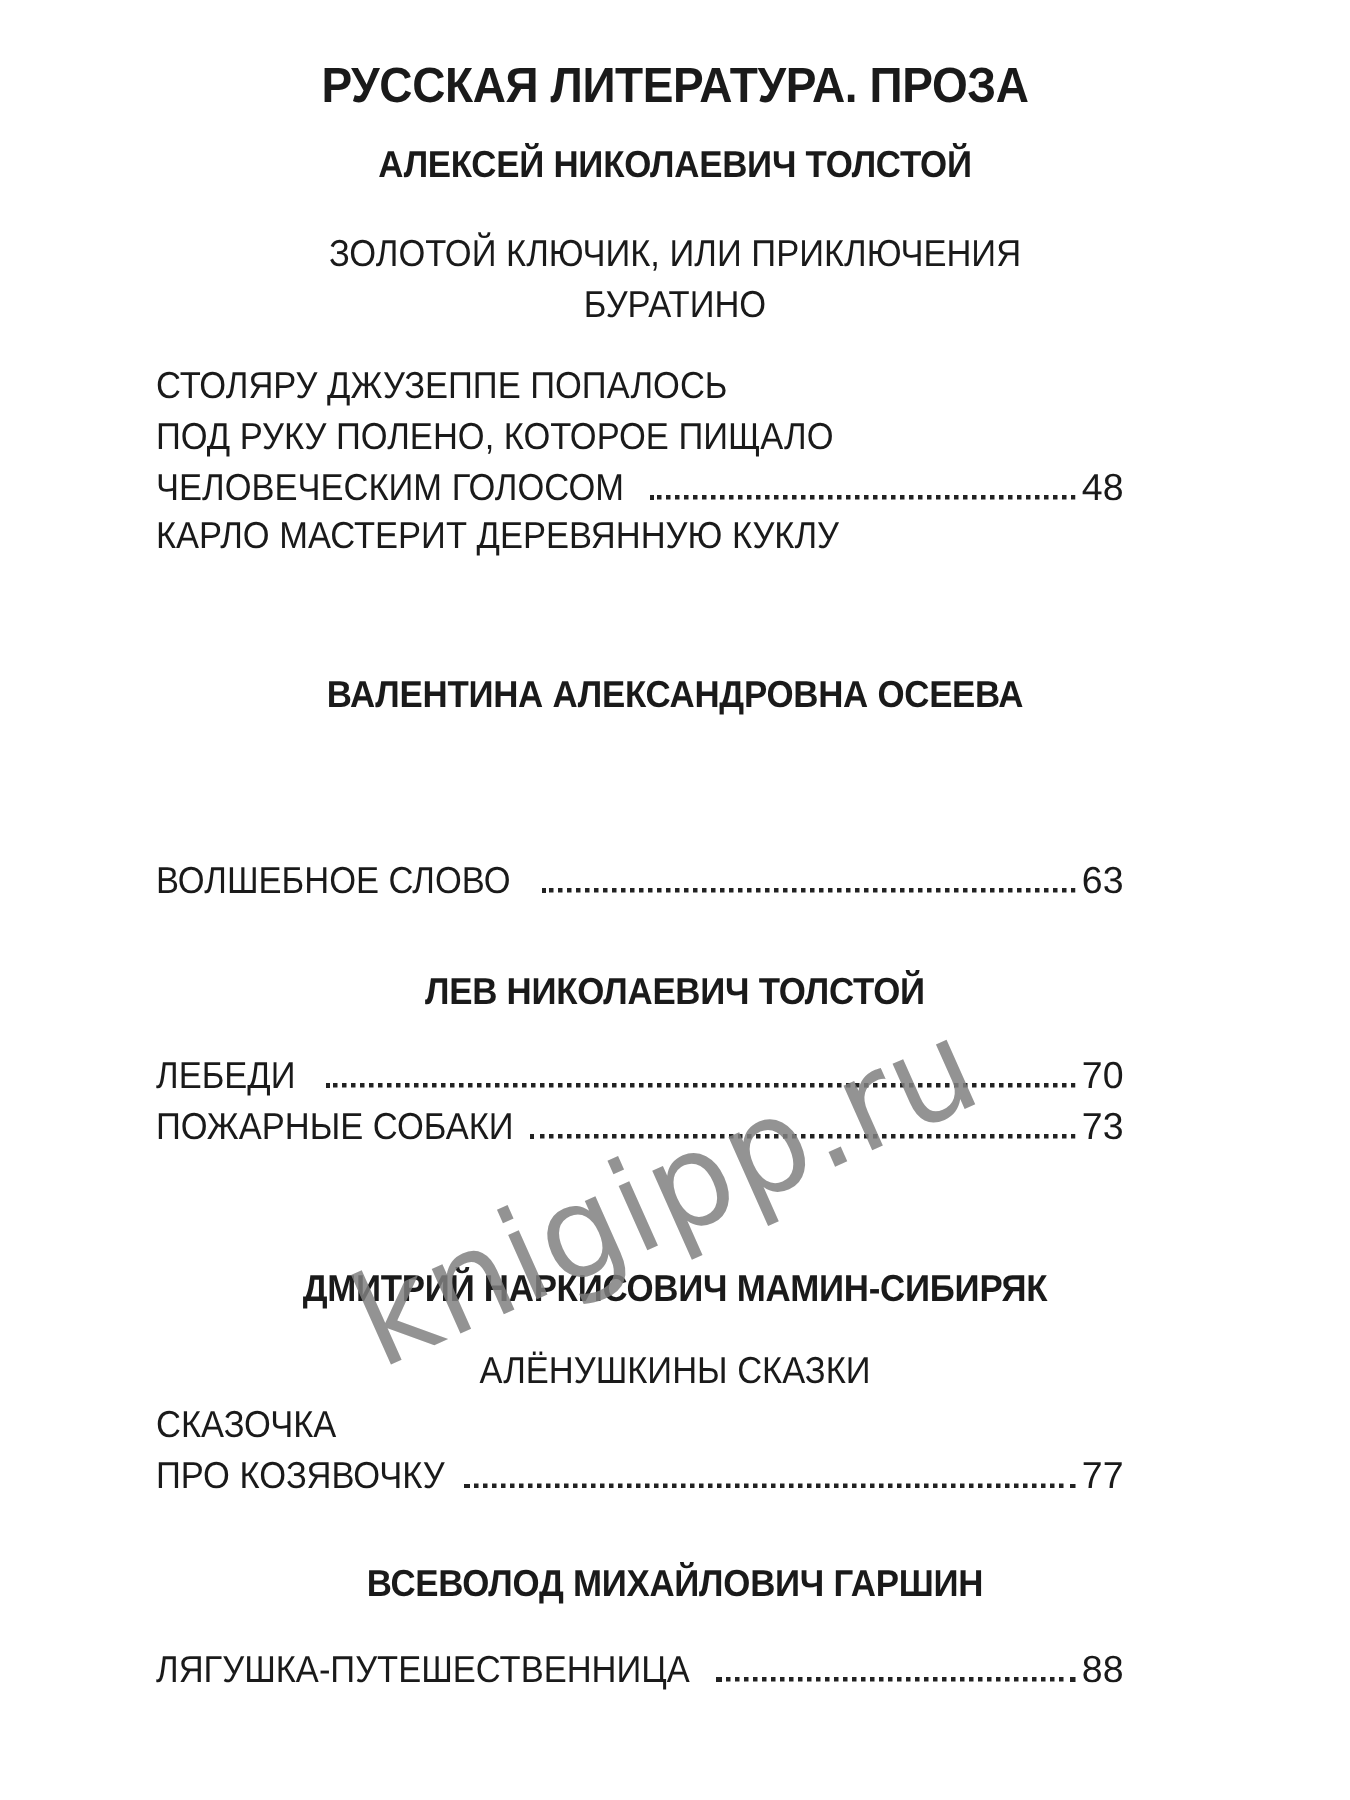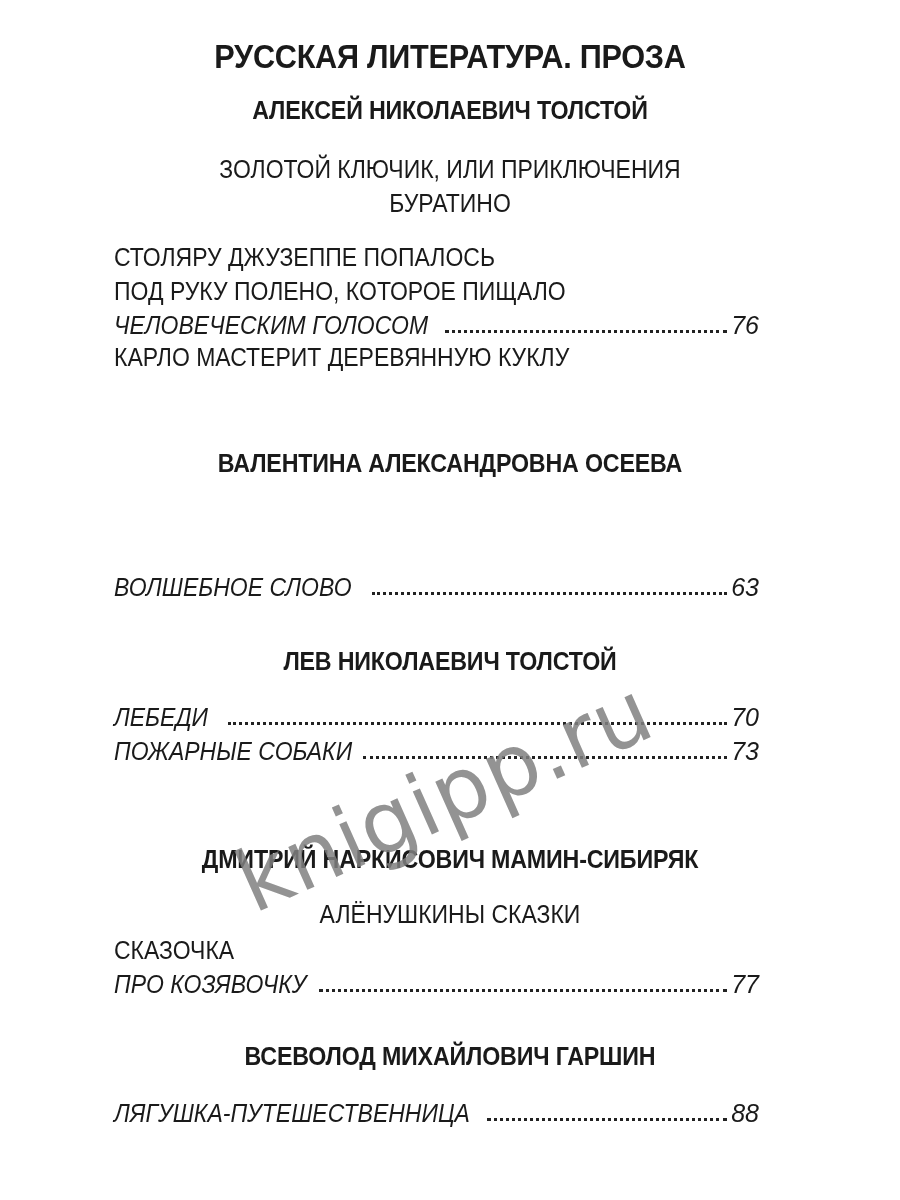--- a/index.html
+++ b/index.html
@@ -5,23 +5,23 @@
     html, body { margin: 0; padding: 0; background: #ffffff; }
     body { width: 900px; height: 1200px; position: relative; overflow: hidden;
            font-family: "Liberation Sans", "DejaVu Sans", sans-serif; color: #1a1a1a; }
     .page { position: absolute; left: 0; top: 0; width: 804px; height: 1200px; }
     .title { position: absolute; left: 0; width: 900px; text-align: center; font-weight: bold;
              font-size: 33px; top: 38px; letter-spacing: -0.3px; transform: scaleX(0.93); }
     .author { position: absolute; left: 0; width: 900px; text-align: center; font-weight: bold;
               font-size: 25px; letter-spacing: -0.2px; transform: scaleX(0.93); }
     .work { position: absolute; left: 0; width: 900px; text-align: center; font-size: 25px;
             line-height: 34px; transform: scaleX(0.92); }
-    .entry { position: absolute; left: 114px; width: 645px; font-size: 25px; line-height: 34px; }
+    .entry { position: absolute; left: 104px; width: 645px; font-size: 25px; line-height: 34px; }
     .entry .pre { display: block; white-space: nowrap; transform-origin: left; transform: scaleX(0.92); width: 700px; }
-    .row { display: flex; align-items: flex-start; white-space: nowrap; font-style: italic; }
+    .row { display: flex; align-items: flex-start; white-space: nowrap; }
     .row .lbl { transform-origin: left; transform: scaleX(0.92); display: inline-block; }
     .row .dots { flex: 1; overflow: hidden; margin: 0 4px; height: 34px; position: relative; }
     .row .dots::before { content: ""; position: absolute; left: 0; right: 0; bottom: 9px;
       border-bottom: 3px dotted #222; }
     .row .pg { text-align: right; }
     .watermark { position: absolute; left: 262px; top: 832px; font-size: 86px; color: rgba(128,128,128,0.85);
                  transform: rotate(-24deg); transform-origin: left bottom; letter-spacing: 1px; font-family: "DejaVu Sans", sans-serif; }
   </style>
 </head>
 <body>
@@ -32,21 +32,21 @@
   <div class="author" style="top:96px">АЛЕКСЕЙ НИКОЛАЕВИЧ ТОЛСТОЙ</div>
   <div class="work" style="top:152px">ЗОЛОТОЙ КЛЮЧИК, ИЛИ ПРИКЛЮЧЕНИЯ</div>
   <div class="work" style="top:186px">БУРАТИНО</div>
 
   <div class="entry" style="top:240px">
     <span class="pre">СТОЛЯРУ ДЖУЗЕППЕ ПОПАЛОСЬ</span>
     <span class="pre">ПОД РУКУ ПОЛЕНО, КОТОРОЕ ПИЩАЛО</span>
     <div class="row">
       <span class="lbl">ЧЕЛОВЕЧЕСКИМ ГОЛОСОМ</span>
       <span class="dots" style="margin-left:-10px"></span>
-      <span class="pg">76</span>
+      <span class="pg">48</span>
     </div>
   </div>
   <div class="entry" style="top:340px">
     <span class="pre">КАРЛО МАСТЕРИТ ДЕРЕВЯННУЮ КУКЛУ</span>
   </div>
 
   <div class="author" style="top:449px">ВАЛЕНТИНА АЛЕКСАНДРОВНА ОСЕЕВА</div>
   <div class="entry" style="top:570px">
     <div class="row">
       <span class="lbl">ВОЛШЕБНОЕ СЛОВО</span>

